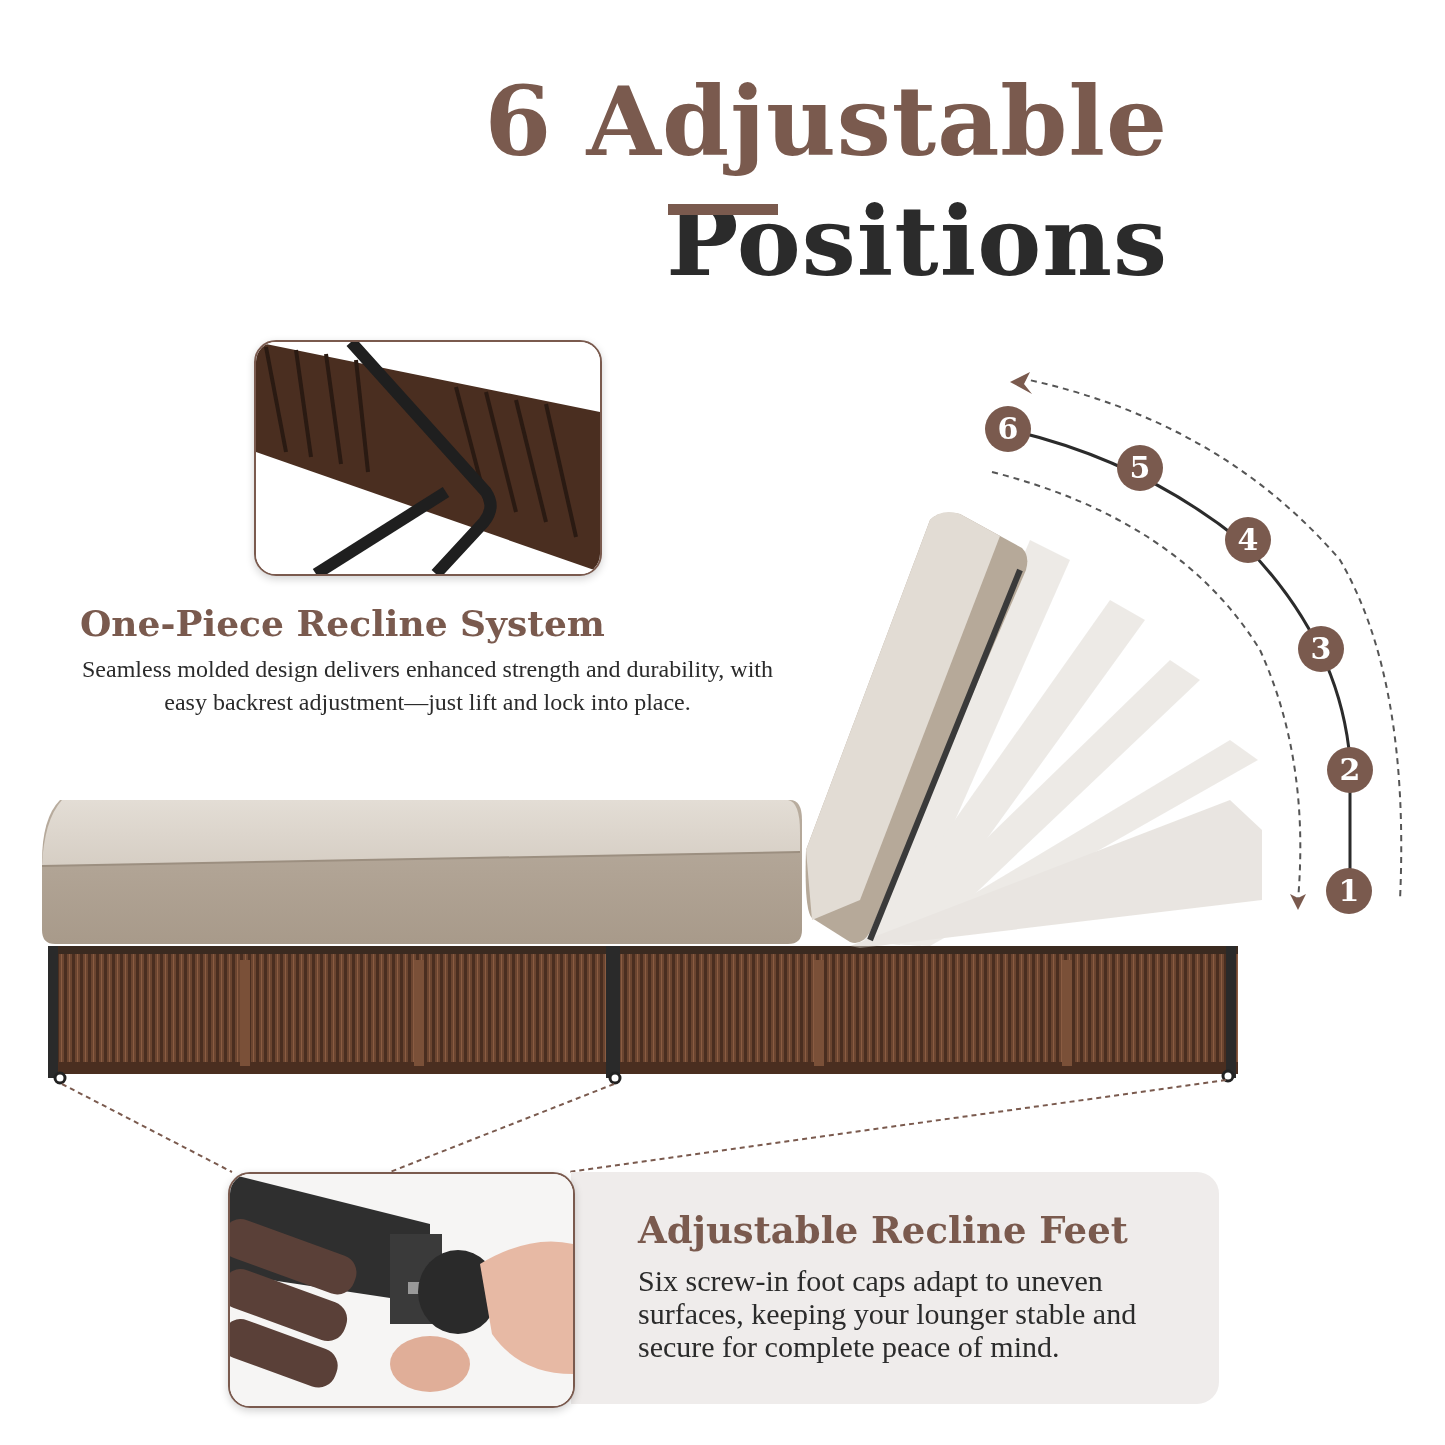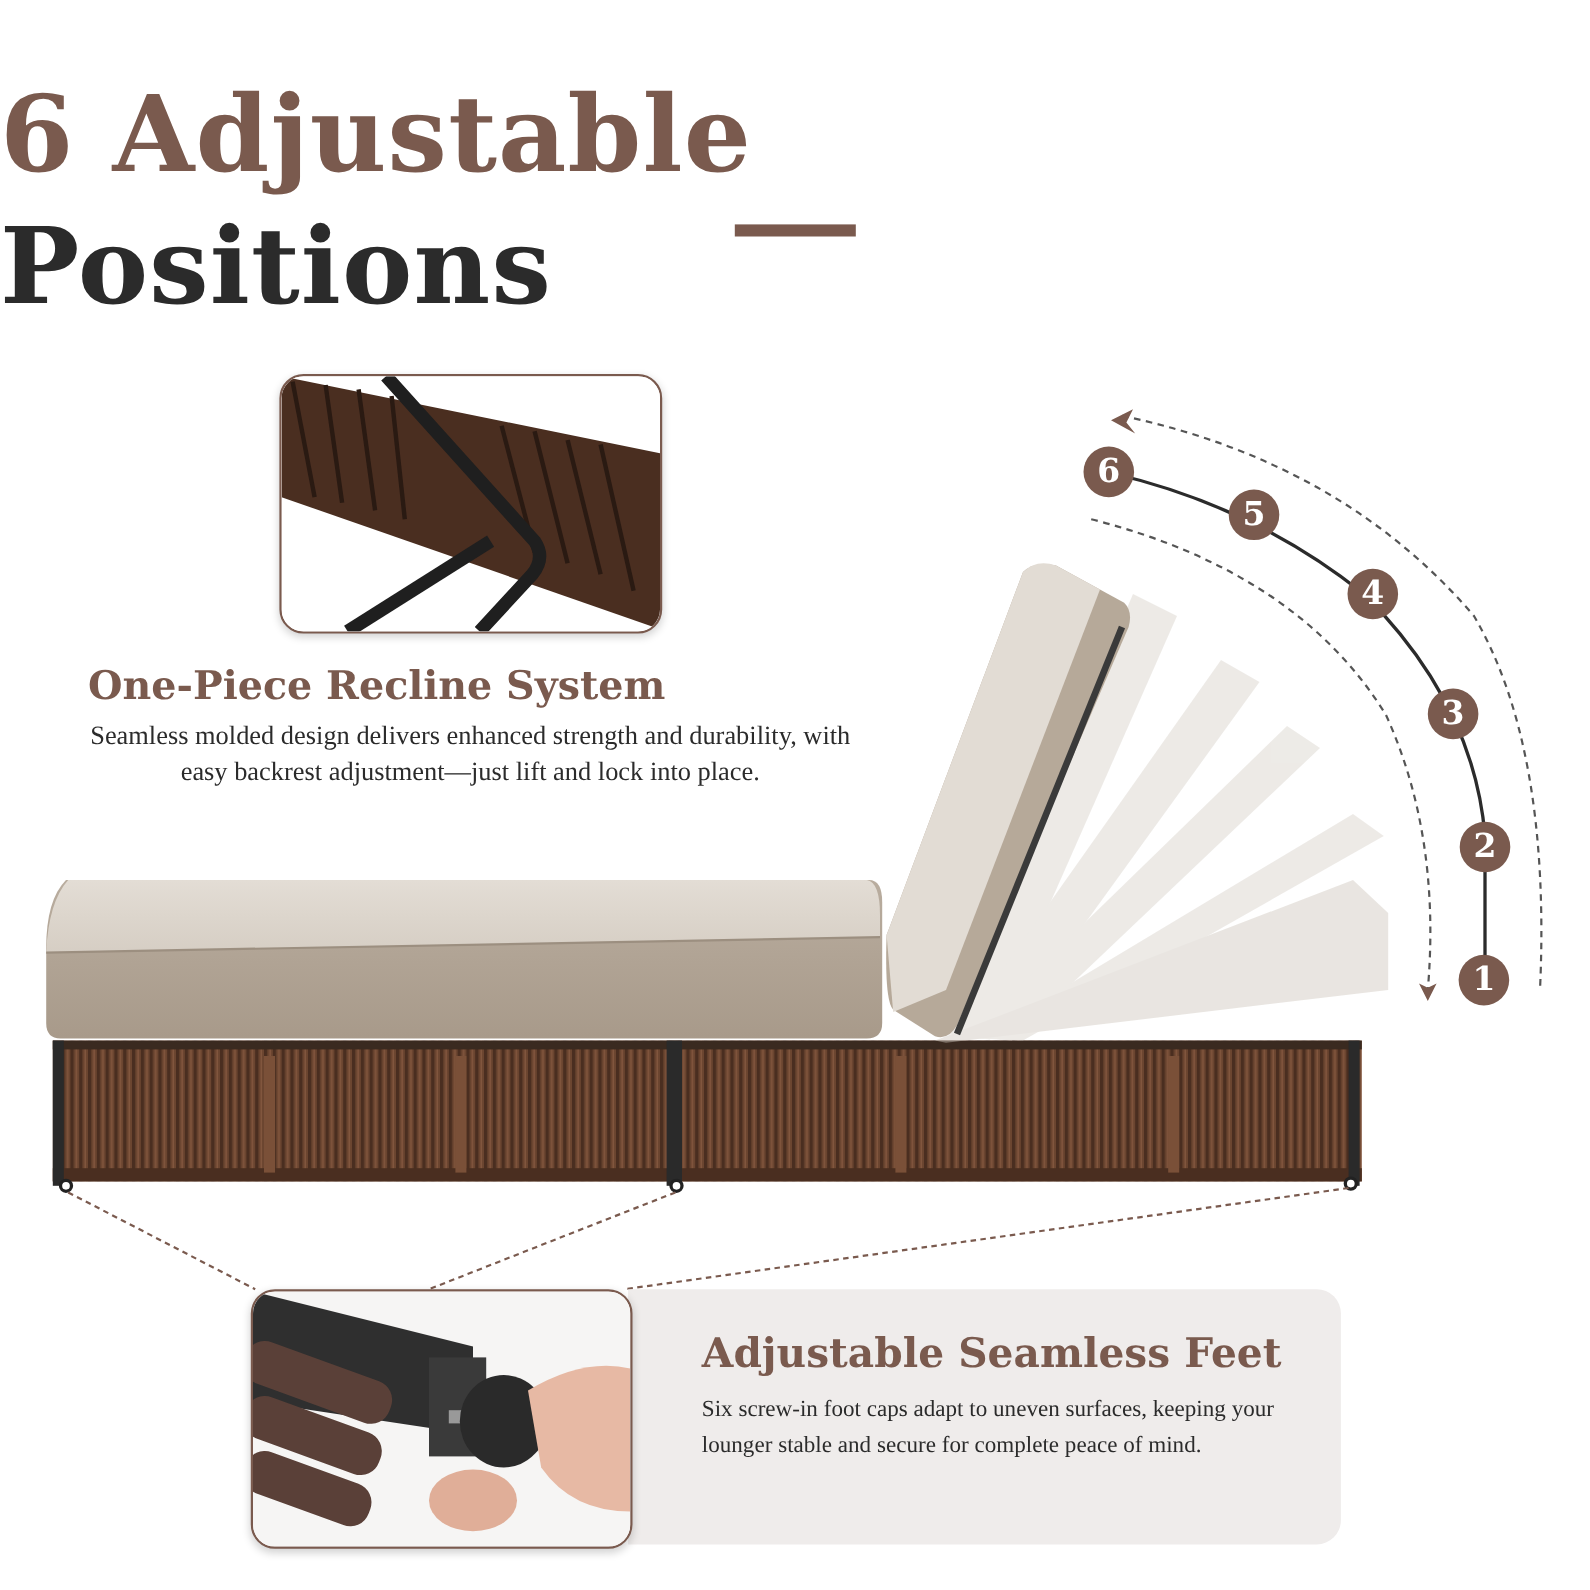--- a/index.html
+++ b/index.html
@@ -1,32 +1,32 @@
 <!DOCTYPE html>
 <html><head>
 <meta charset="utf-8">
 <style>
   html,body{margin:0;padding:0;background:#ffffff;}
   body{width:1445px;height:1445px;position:relative;overflow:hidden;font-family:"DejaVu Serif","Liberation Serif",serif;}
-  .title{position:absolute;left:0;top:62px;width:1168px;text-align:left;font-size:96px;font-weight:bold;letter-spacing:1px;line-height:120px;}
+  .title{position:absolute;left:0;top:62px;width:1168px;text-align:right;font-size:96px;font-weight:bold;letter-spacing:1px;line-height:120px;}
   .title .accent{color:#7a5a4e;}
   .title .dark{color:#2b2b2b;}
   .title-rule{position:absolute;left:668px;top:204px;width:110px;height:11px;background:#7a5a4e;}
 
   .inset{position:absolute;border:2px solid #7a5a4e;border-radius:22px;overflow:hidden;box-shadow:0 3px 8px rgba(0,0,0,0.18);background:#fff;}
   .inset1{left:254px;top:340px;width:344px;height:232px;}
   .inset2{left:228px;top:1172px;width:343px;height:232px;}
 
   .h2{position:absolute;font-weight:bold;color:#7a5a4e;font-family:"DejaVu Serif","Liberation Serif",serif;}
   .recline-title{left:80px;top:602px;width:715px;font-size:36px;}
   .recline-body{position:absolute;left:60px;top:653px;width:735px;text-align:center;font-size:24px;line-height:33px;color:#2b2b2b;font-family:"Liberation Serif","DejaVu Serif",serif;}
 
   .feet-panel{position:absolute;left:571px;top:1172px;width:648px;height:232px;background:#efeceb;border-radius:0 22px 22px 0;}
   .feet-title{left:638px;top:1208px;font-size:37px;}
-  .feet-body{position:absolute;left:638px;top:1264px;width:560px;font-size:21px;line-height:33px;color:#2b2b2b;font-family:"Liberation Serif","DejaVu Serif",serif;}
+  .feet-body{position:absolute;left:638px;top:1264px;width:560px;font-size:30px;line-height:33px;color:#2b2b2b;font-family:"Liberation Serif","DejaVu Serif",serif;}
 
   .badge{position:absolute;width:46px;height:46px;border-radius:50%;background:#7a5a4e;color:#fff;font-weight:bold;font-size:30px;line-height:46px;text-align:center;font-family:"DejaVu Serif",serif;}
 
   svg{position:absolute;left:0;top:0;}
 </style>
 </head>
 <body>
 
 <div class="title"><span class="accent">6 Adjustable</span> <span class="dark">Positions</span></div>
 <div class="title-rule"></div>
@@ -139,14 +139,14 @@
       <rect x="0" y="140" width="120" height="40" rx="18" transform="rotate(20 0 140)"></rect>
     </g>
     <rect x="160" y="60" width="52" height="90" fill="#3a3a3a"></rect>
     <rect x="178" y="108" width="20" height="12" fill="#999"></rect>
     <ellipse cx="228" cy="118" rx="40" ry="42" fill="#2a2a2a"></ellipse>
     <path d="M250 90 Q300 60 343 70 L343 200 Q290 200 262 160 Z" fill="#e7b9a4"></path>
     <ellipse cx="200" cy="190" rx="40" ry="28" fill="#e0ae98"></ellipse>
   </svg>
 </div>
 
-<div class="h2 feet-title">Adjustable Seamless Feet</div>
+<div class="h2 feet-title">Adjustable Recline Feet</div>
 <div class="feet-body">Six screw-in foot caps adapt to uneven surfaces,  keeping your lounger stable and secure for complete peace of mind.</div>
 
 </body></html>

